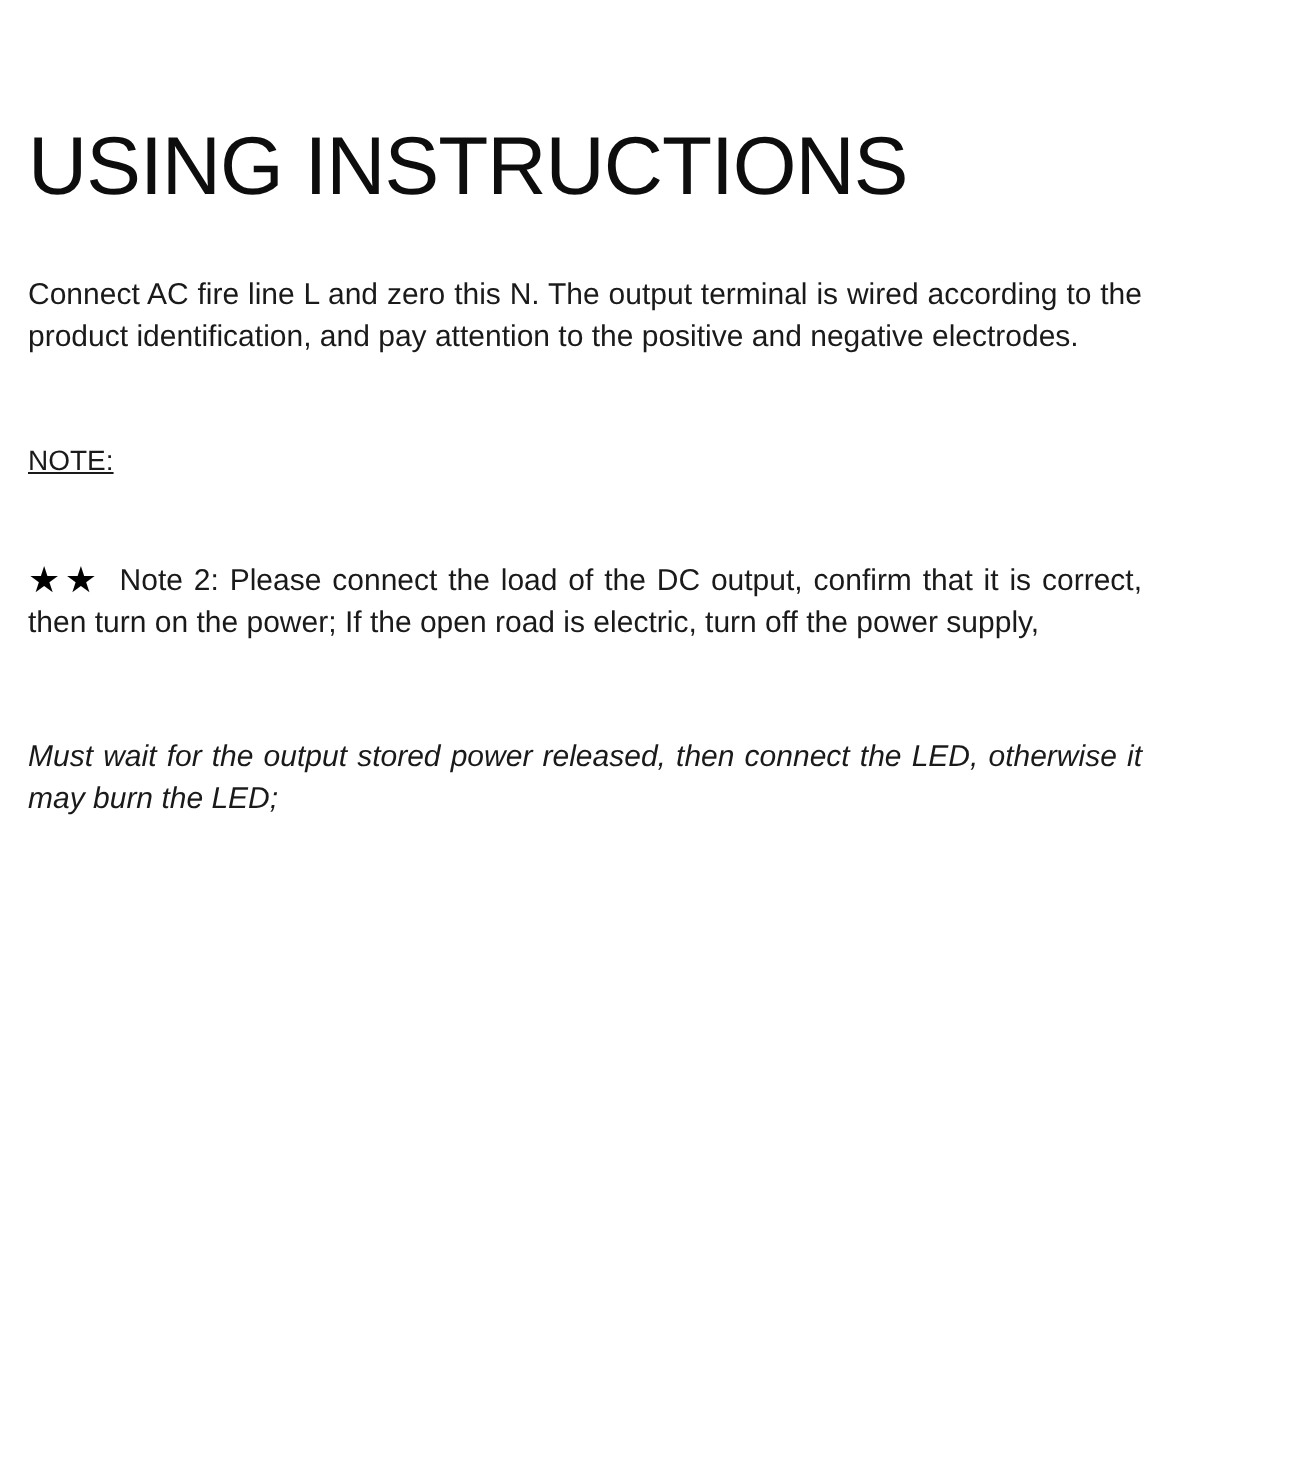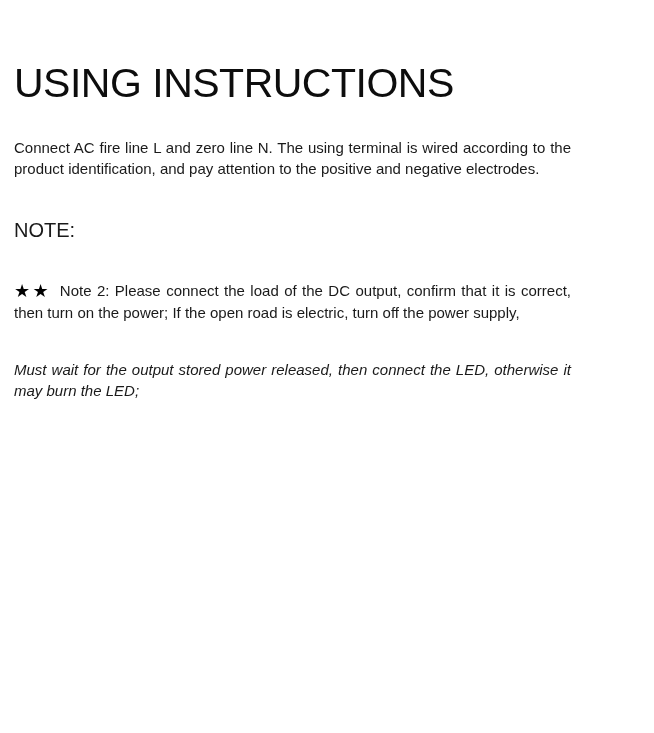--- a/index.html
+++ b/index.html
@@ -35,26 +35,27 @@
     font-size: 15px;
     line-height: 21px;
     text-align: justify;
     color: #1a1a1a;
   }
   .body-text.after-gap-large {
     margin-bottom: 64px;
   }
   .note-label {
     margin: 0 0 39px 0;
-    font-size: 20px;
+    font-size: 14px;
     line-height: 21px;
     color: #1a1a1a;
+    text-decoration: underline;
   }
   .note2-para {
-    margin-bottom: 36px;
+    margin-bottom: 46px;
   }
   .last-para {
     margin-bottom: 0;
     font-style: italic;
   }
   .stars {
     font-size: 18px;
     line-height: 21px;
     letter-spacing: 1px;
     margin-right: 9px;
@@ -62,21 +63,21 @@
     vertical-align: -1px;
   }
 </style>
 </head>
 <body>
 
 <div class="page">
 
   <h1 class="doc-title">USING INSTRUCTIONS</h1>
 
-  <p class="body-text">Connect AC fire line L and zero line N. The using terminal is wired according to the product identification, and pay attention to the positive and negative electrodes.</p>
+  <p class="body-text">Connect AC fire line L and zero this N. The output terminal is wired according to the product identification, and pay attention to the positive and negative electrodes.</p>
 
 
   <p class="note-label">NOTE:</p>
 
 
   <p class="body-text note2-para"><span class="stars">★★</span><span>Note 2: Please connect the load of the DC output, confirm that it is correct, then turn on the power; If the open road is electric, turn off the power supply,</span></p>
 
   <p class="body-text last-para">Must wait for the output stored power released, then connect the LED, otherwise it may burn the LED;</p>
 
 </div>

